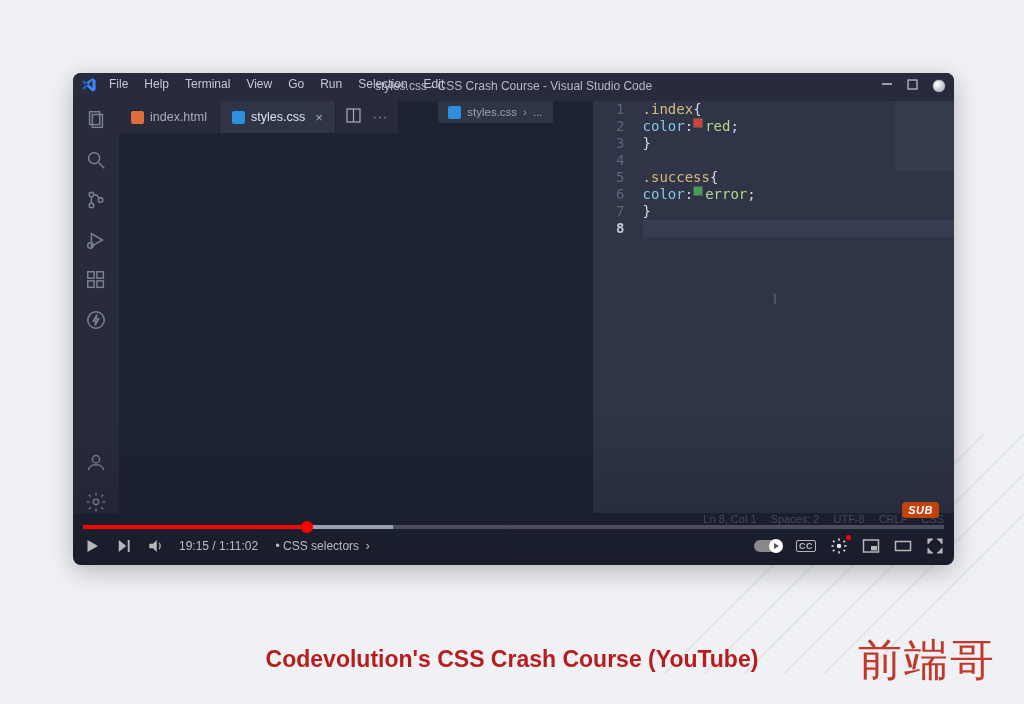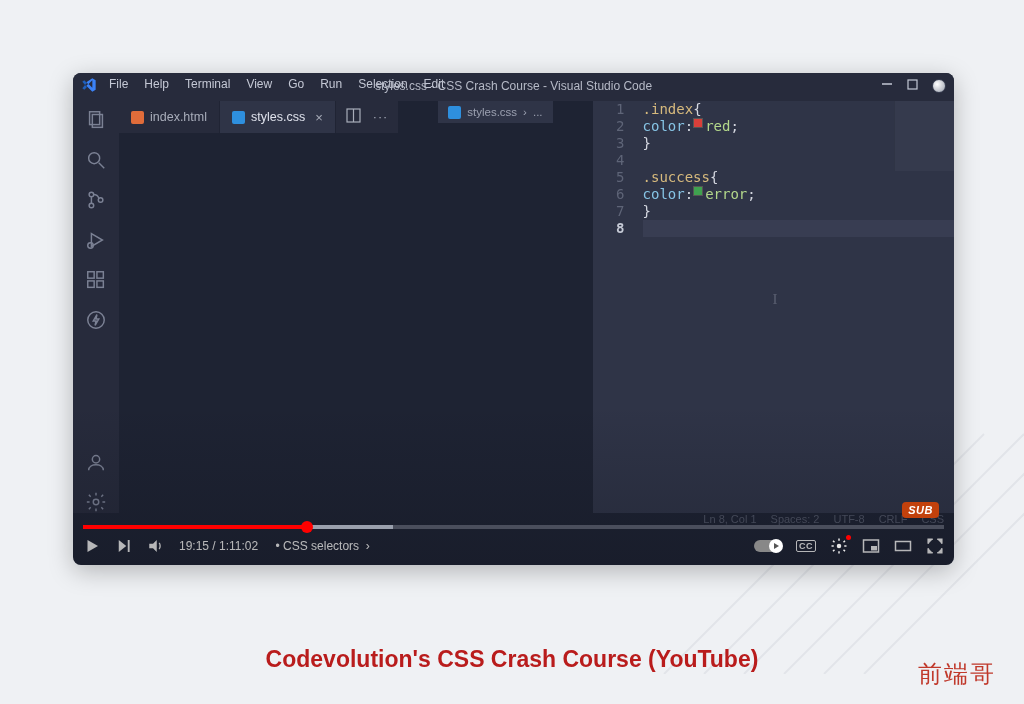--- a/index.html
+++ b/index.html
@@ -151,21 +151,21 @@
     position:absolute; left:0; right:0; top:608px;
     text-align:center; color:#b91c1c; font-weight:700;
     font-size:23px;
     margin-top:38px;
   }
 
   
   .watermark {
     position:absolute; right:28px; bottom:14px;
     color:#c0392b; font-family:"Songti SC","SimSun",serif;
-    font-size:24px; letter-spacing:2px;
+    font-size:44px; letter-spacing:2px;
   }
 
   
   .diag {
     position:absolute; right:-40px; bottom:30px;
     width:420px; height:260px; pointer-events:none; opacity:.4;
   }
   .diag::before,.diag::after{content:"";}
 </style>
 </head>

